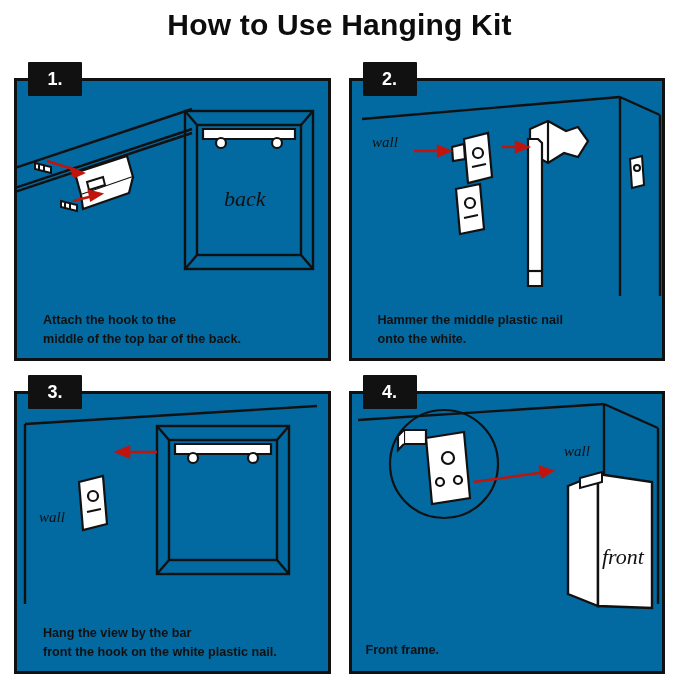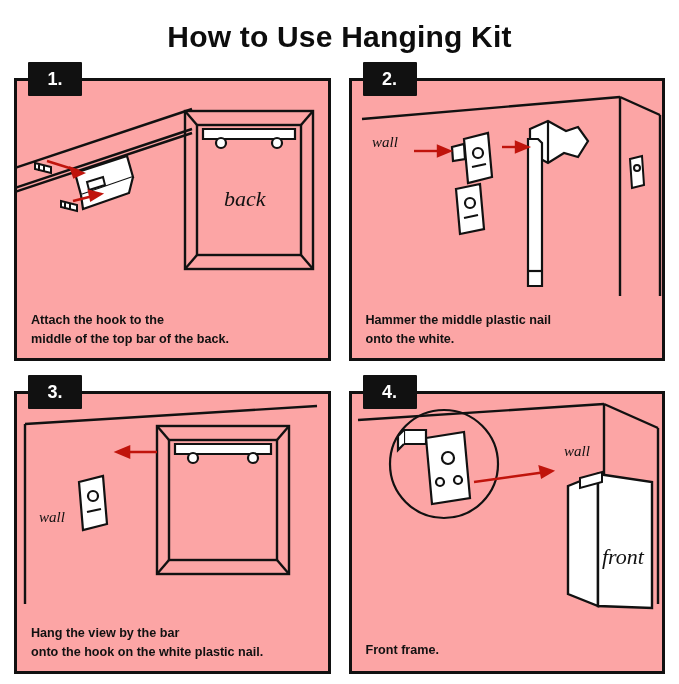--- a/index.html
+++ b/index.html
@@ -18,21 +18,21 @@
     position: relative;
     width: 679px;
     height: 684px;
     background: #ffffff;
   }
   .title {
     text-align: center;
     font-size: 30px;
     font-weight: bold;
     letter-spacing: 0.2px;
-    padding-top: 20px;
+    padding-top: 8px;
     color: #0d0d0d;
   }
   .grid {
     position: absolute;
     top: 62px;
     left: 14px;
     width: 651px;
     height: 612px;
     display: grid;
     grid-template-columns: 1fr 1fr;
@@ -43,21 +43,21 @@
   .panel {
     position: relative;
   }
   .panel-box {
     position: absolute;
     left: 0;
     top: 16px;
     right: 0;
     bottom: 0;
     border: 3px solid #111111;
-    background: #fca5a5;
+    background: #0369a1;
     box-sizing: border-box;
     overflow: hidden;
   }
   .badge {
     position: absolute;
     left: 14px;
     top: 0;
     width: 54px;
     height: 34px;
     background: #111111;
@@ -80,21 +80,21 @@
   .caption {
     position: absolute;
     left: 14px;
     right: 10px;
     bottom: 10px;
     font-size: 12.6px;
     font-weight: bold;
     line-height: 1.55;
     color: #111111;
   }
-  .caption.two-line { bottom: 8px; }
+  .caption.two-line { bottom: 8px; margin-left: 12px; }
   svg { display: block; }
   .lbl {
     font-family: "Liberation Serif", serif;
     font-style: italic;
     font-size: 15px;
     fill: #111111;
   }
   .lbl-big {
     font-family: "Liberation Serif", serif;
     font-style: italic;
@@ -259,21 +259,21 @@
 
             <g stroke="#c0140c" stroke-width="2.6" fill="#c0140c">
               <line x1="140" y1="58" x2="106" y2="58"></line>
               <polygon points="100,58 112,53 112,63"></polygon>
             </g>
             <text class="lbl" x="22" y="128">wall</text>
           </svg>
         </div>
         <div class="caption two-line">
           <div>Hang the view by the bar</div>
-          <div>onto the hook on the white plastic nail.</div>
+          <div>front the hook on the white plastic nail.</div>
         </div>
       </div>
       <div class="badge">3.</div>
     </div>
 
     <div class="panel">
       <div class="panel-box">
         <div class="art">
           <svg width="320" height="230" viewBox="0 0 320 230">
 

